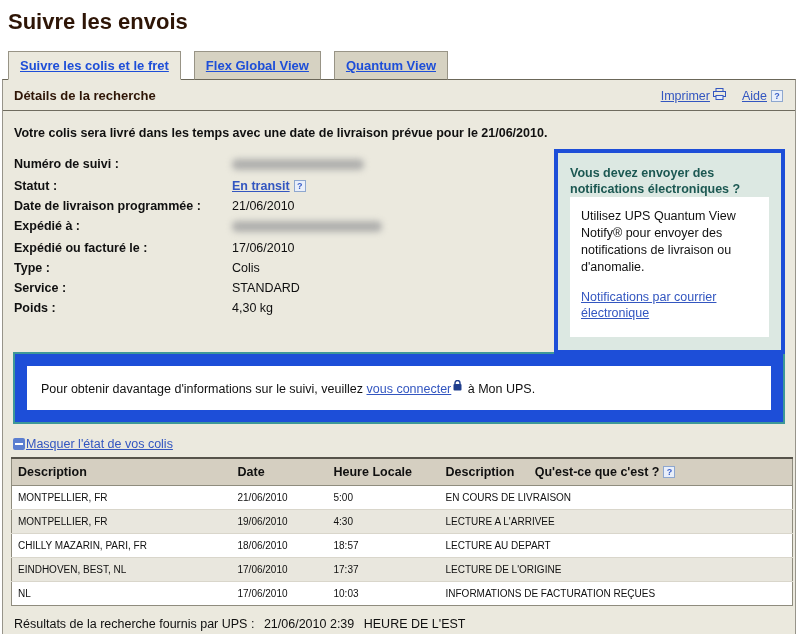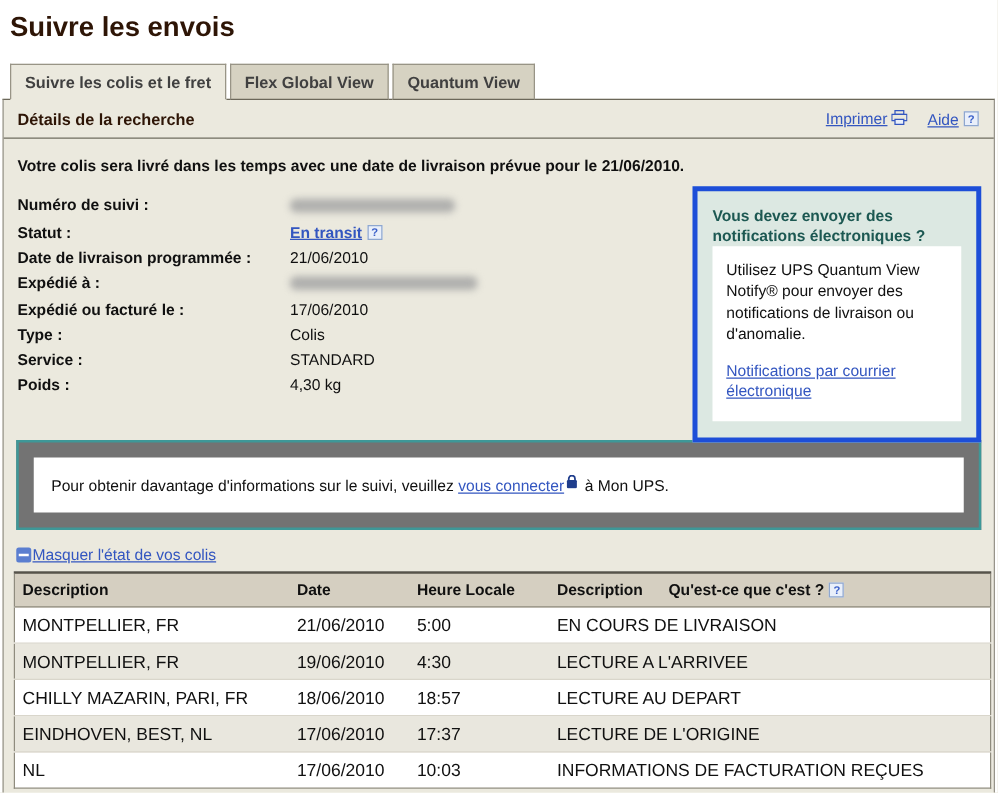--- a/index.html
+++ b/index.html
@@ -11,42 +11,42 @@
     font-size:12.5px; color:#101010;
   }
   .page-title {
     font-size:22px; font-weight:bold; color:#2e1506;
     margin:9px 0 15px 8px;
   }
   
   .tabs { display:flex; margin:0 0 0 8px; position:relative; top:1px; z-index:2; }
   .tab {
     border:1px solid #989486; border-bottom:1px solid #6b6759;
-    background:#d6d2c2; color:#404040;
+    background:#d6d2c2; color:#1d4ed8;
     font-weight:bold; font-size:13px;
-    padding:6px 11px 6px; margin-right:3px; cursor:pointer; white-space:nowrap;
+    padding:6px 11px 6px; margin-right:13px; cursor:pointer; white-space:nowrap;text-decoration:underline;
   }
   .tab.active { background:#ebe9de; border-bottom:1px solid #ebe9de; }
   
   .panel {
     margin:0 2px; height:561px;
     background:#ebe9de;
     border:1px solid #97948a; border-top:1px solid #6b6759;
     position:relative; z-index:1;
   }
   .panel-header {
     display:flex; justify-content:space-between; align-items:center;
     padding:8px 12px 7px 11px;
     border-bottom:1px solid #6f6c5f;
     gap:32px;
   }
   .panel-title { font-weight:bold; font-size:13px; color:#2e1506; }
   .hdr-links { display:flex; align-items:center; }
   a.lnk { color:#3356c0; text-decoration:underline; cursor:pointer; }
-  .hdr-link { display:inline-flex; align-items:flex-start; margin-left:16px; font-size:12.5px; }
+  .hdr-link { display:inline-flex; align-items:center; margin-left:16px; font-size:12.5px; }
   .hdr-link .ic { margin-left:3px; }
   
   .delivery-msg { font-weight:bold; padding:15px 12px 6px 11px; }
   
   .details-wrap { position:relative; padding:8px 12px 20px 11px; }
   .detail-row { display:flex; line-height:20px; }
   .detail-label { width:218px; font-weight:bold; flex:none; }
   .detail-value { }
   .redact {
     display:inline-block; background:#b0b0ae; height:11px;
@@ -64,42 +64,42 @@
   }
   
   .notif-box {
     position:absolute; top:3px; right:10px; width:231px;
     border:4px solid #1d4ed8; background:#dce8e2; padding:12px 12px 13px;
   }
   .notif-title { color:#1c5852; font-weight:bold; line-height:16px; }
   .notif-inner { background:#fff; padding:11px 2px 15px 11px; line-height:17px; }
   .notif-link { display:inline-block; margin-top:13px; line-height:16px; }
   
-  .connect-box { margin:14px 10px 0; border:2px solid #3e9898; background:#737373; padding:12px; }
+  .connect-box { margin:14px 10px 0; border:2px solid #3e9898; background:#1d4ed8; padding:12px; }
   .connect-inner { background:#fff; padding:14px 2px 14px 14px; }
   .lock-icon { display:inline-block; vertical-align:2px; margin:0 2px 0 2px; }
   
   .toggle-row { display:flex; align-items:center; margin:13px 10px 6px; }
   .minus-icon {
     width:12px; height:12px; background:#5b7ed0; border-radius:2px;
     display:inline-flex; align-items:center; justify-content:center;
     margin-right:1px; cursor:pointer; flex:none;
   }
   .minus-icon i { display:block; width:8px; height:2px; background:#fff; }
   
   .events-table {
     width:782px; margin:5px 8px 0; border-collapse:collapse; background:#fff;
     border:1px solid #8f8c7e; border-top:2px solid #56534a;
   }
   .events-table th {
     background:#d5cfc1; text-align:left; font-size:12.5px; font-weight:bold;
     padding:6px 6px 6px 6px; border-bottom:1px solid #8f8c7e; white-space:nowrap;
   }
   .events-table td {
-    font-size:14px; padding:6px 6px; border-bottom:1px solid #d9d6cb; white-space:nowrap;
+    font-size:10px; padding:6px 6px; border-bottom:1px solid #d9d6cb; white-space:nowrap;
   }
   .events-table tr:last-child td { border-bottom:none; }
   .events-table tr.alt td { background:#e9e7de; }
   .col-loc { width:220px; }
   .col-date { width:96px; }
   .col-time { width:112px; }
   .what-label { margin-left:17px; }
   
   .results-footer { padding:11px 10px 0 11px; }
   .results-footer span { margin-right:6px; }

